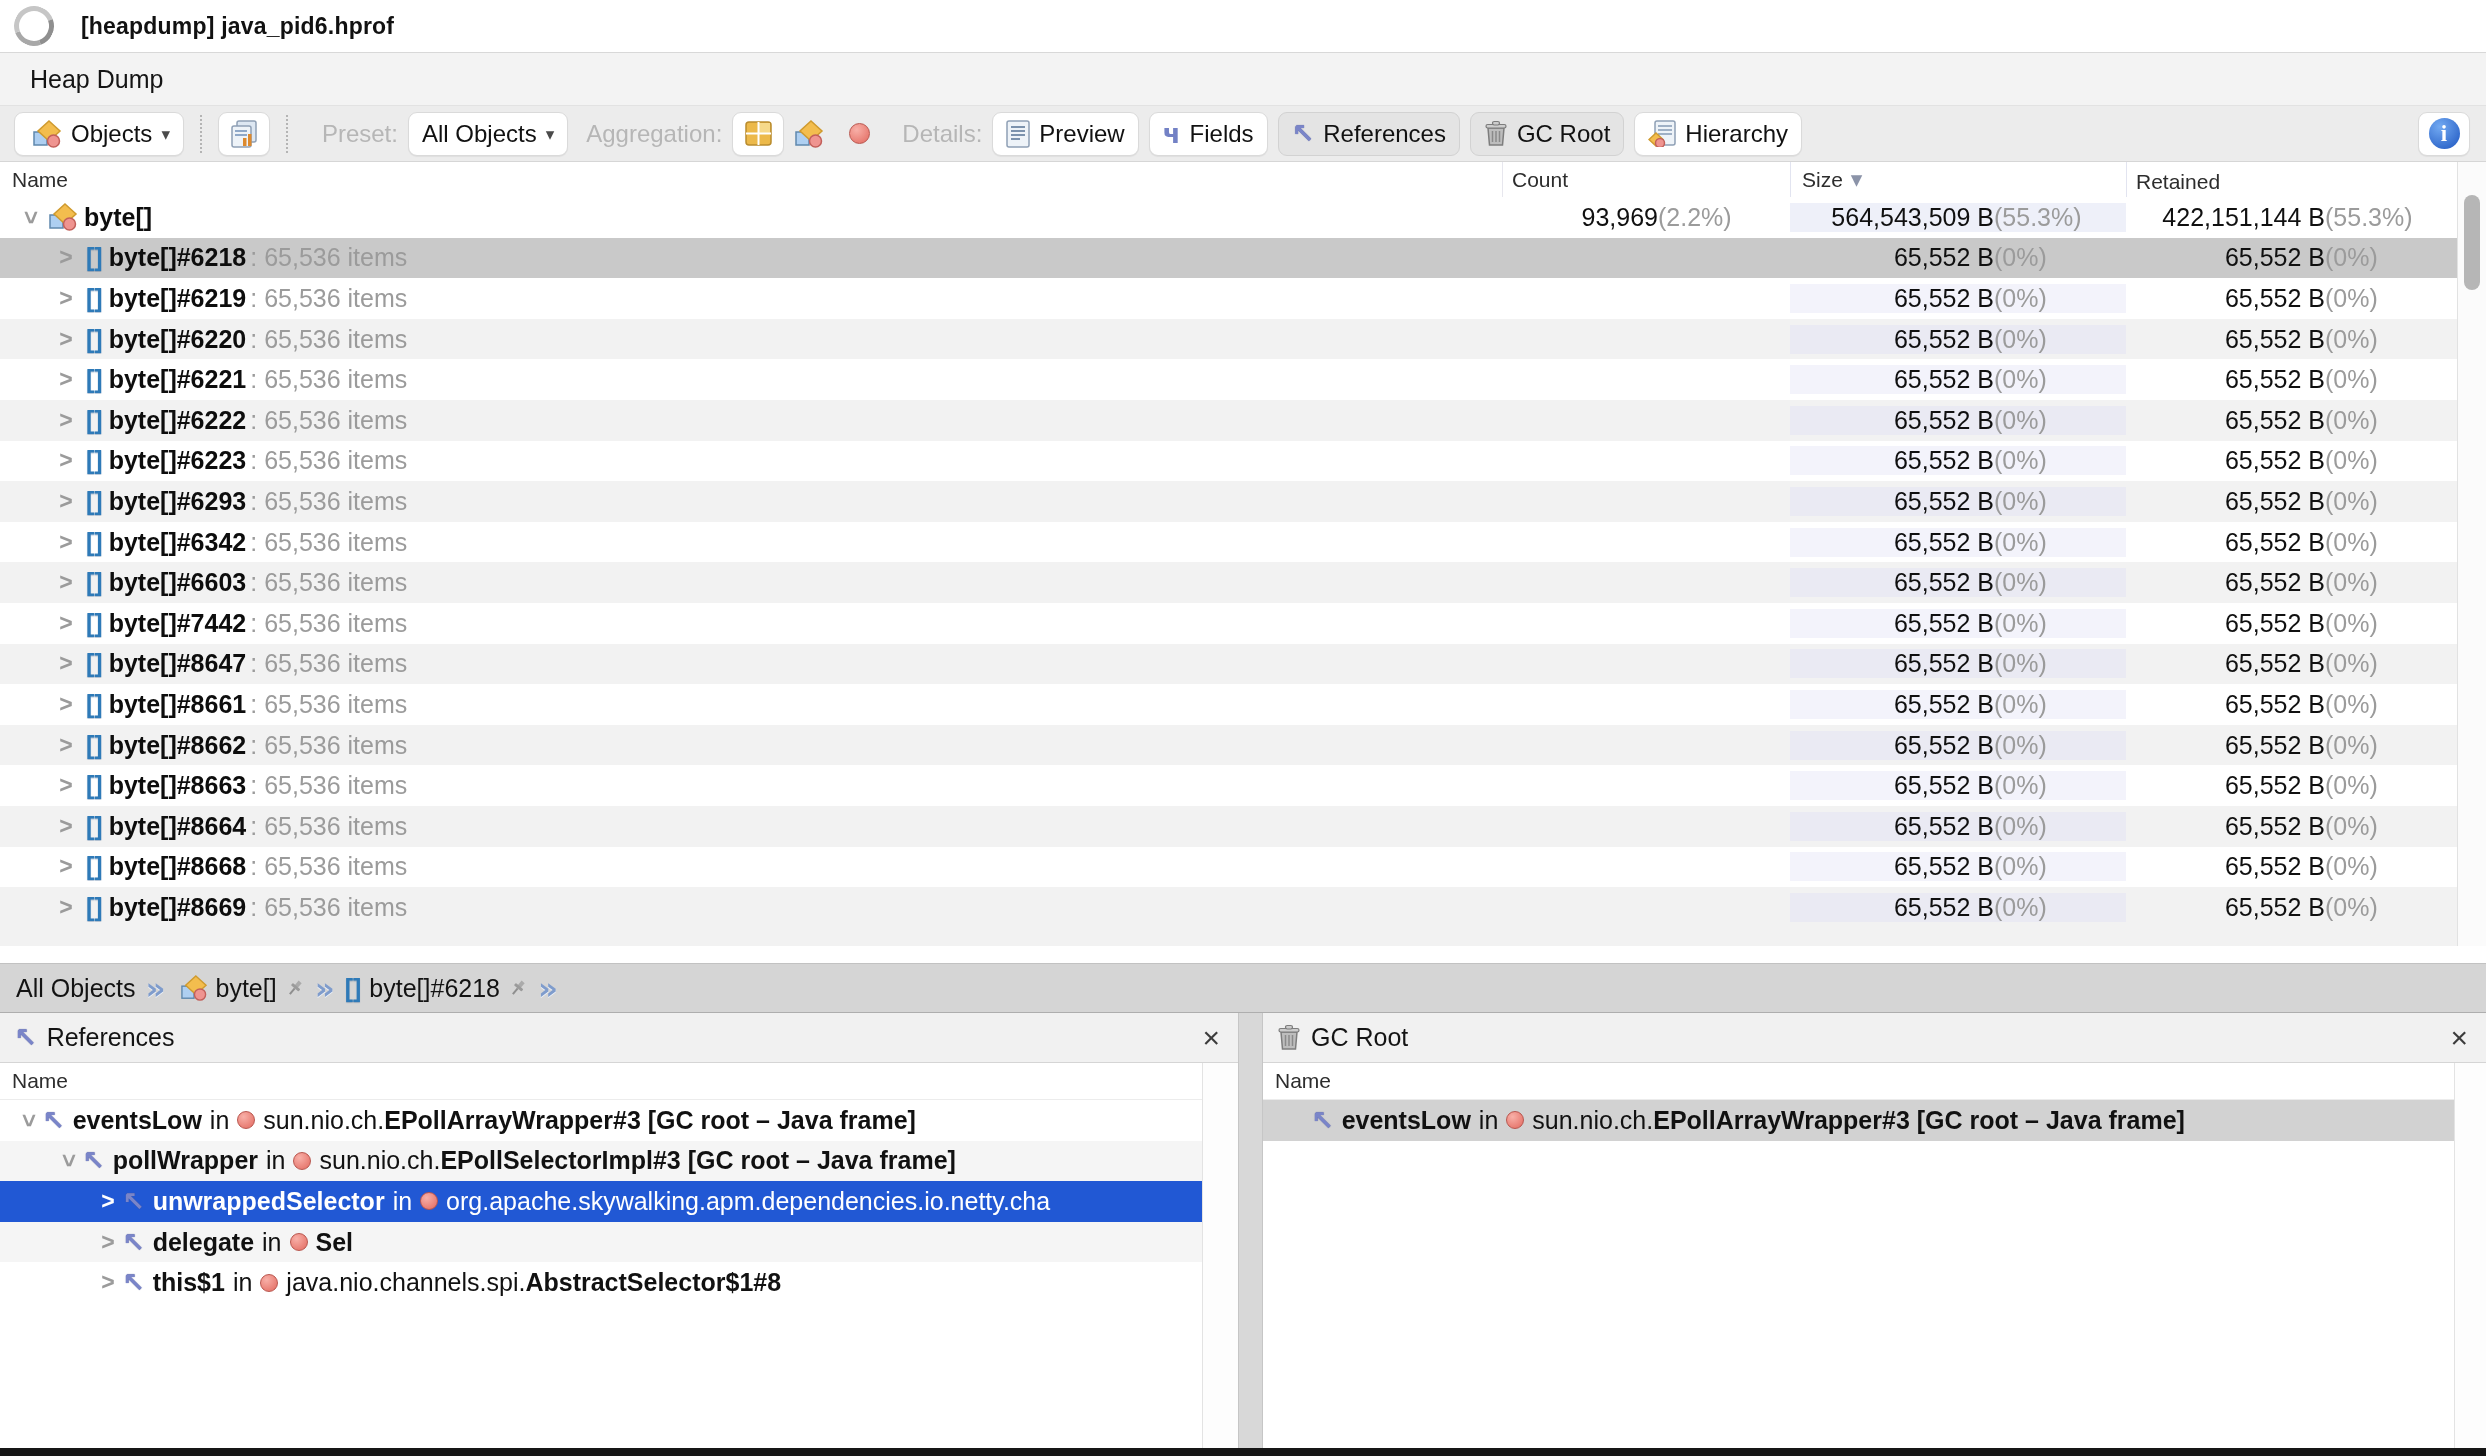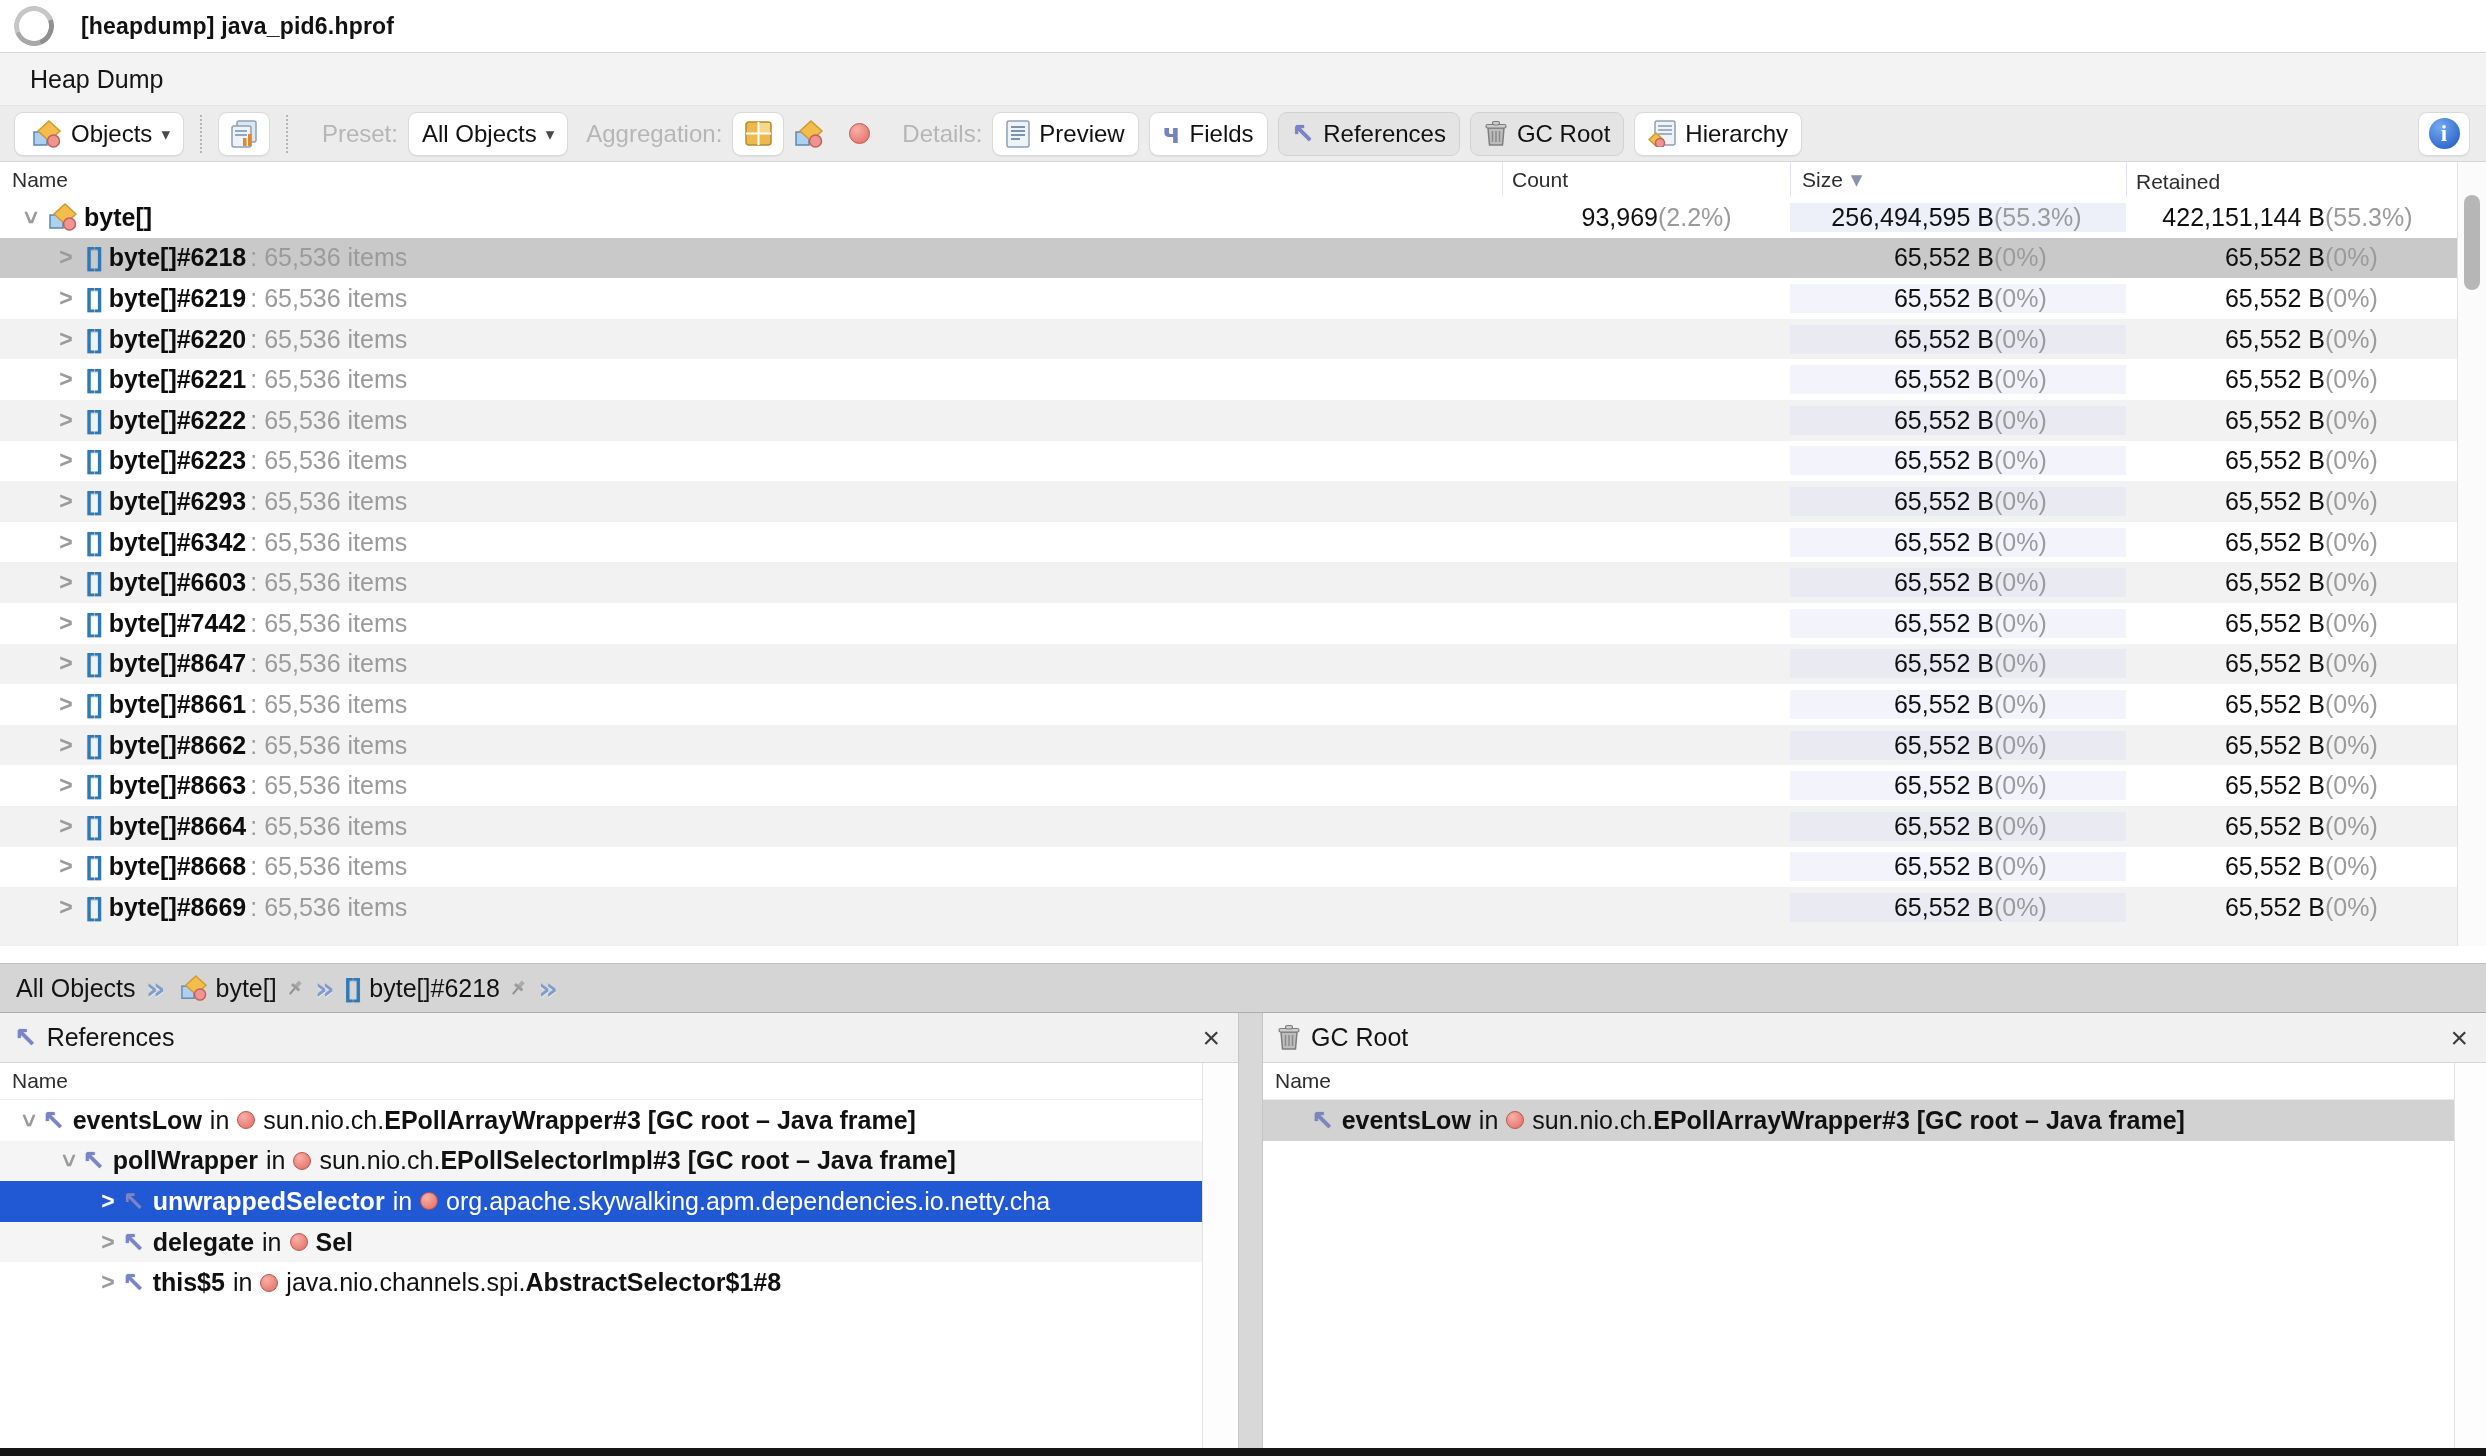--- a/index.html
+++ b/index.html
@@ -228,21 +228,21 @@
               <circle cx="21.5" cy="21" r="6" fill="#ef9490" stroke="#c25f5a" stroke-width="1.5"></circle>
             </svg>
           </span>
           <span class="nm">byte[]</span>
         </div>
         <div class="cell c-count">
           <span class="val">93,969</span>
           <span class="pct">(2.2%)</span>
         </div>
         <div class="cell c-size" style="background:#eef0f9;">
-          <span class="val">256,494,595 B</span>
+          <span class="val">564,543,509 B</span>
           <span class="pct">(55.3%)</span>
         </div>
         <div class="cell c-ret">
           <span class="val">422,151,144 B</span>
           <span class="pct">(55.3%)</span>
         </div>
       </div>
       <div class="orow sel">
         <div class="cell-name" style="padding-left:52px;">
           <span class="chev">&gt;</span>
@@ -618,21 +618,21 @@
             <span class="chev">&gt;</span>
             <span class="refarrow" style="margin-right:8px;">↖</span>
             <span class="fld">delegate</span>
             <span class="mid">in</span>
             <span class="redball"></span>
             <span class="clsb">Sel</span>
           </div>
           <div class="trow " style="padding-left: 94px;">
             <span class="chev">&gt;</span>
             <span class="refarrow" style="margin-right:8px;">↖</span>
-            <span class="fld">this$5</span>
+            <span class="fld">this$1</span>
             <span class="mid">in</span>
             <span class="redball"></span>
             <span class="pkg">java.nio.channels.spi.</span>
             <span class="clsb">AbstractSelector$1#8</span>
           </div>
         </div>
       <div class="ptrack"></div>
     </div>
 
     <div class="splitter"></div>

